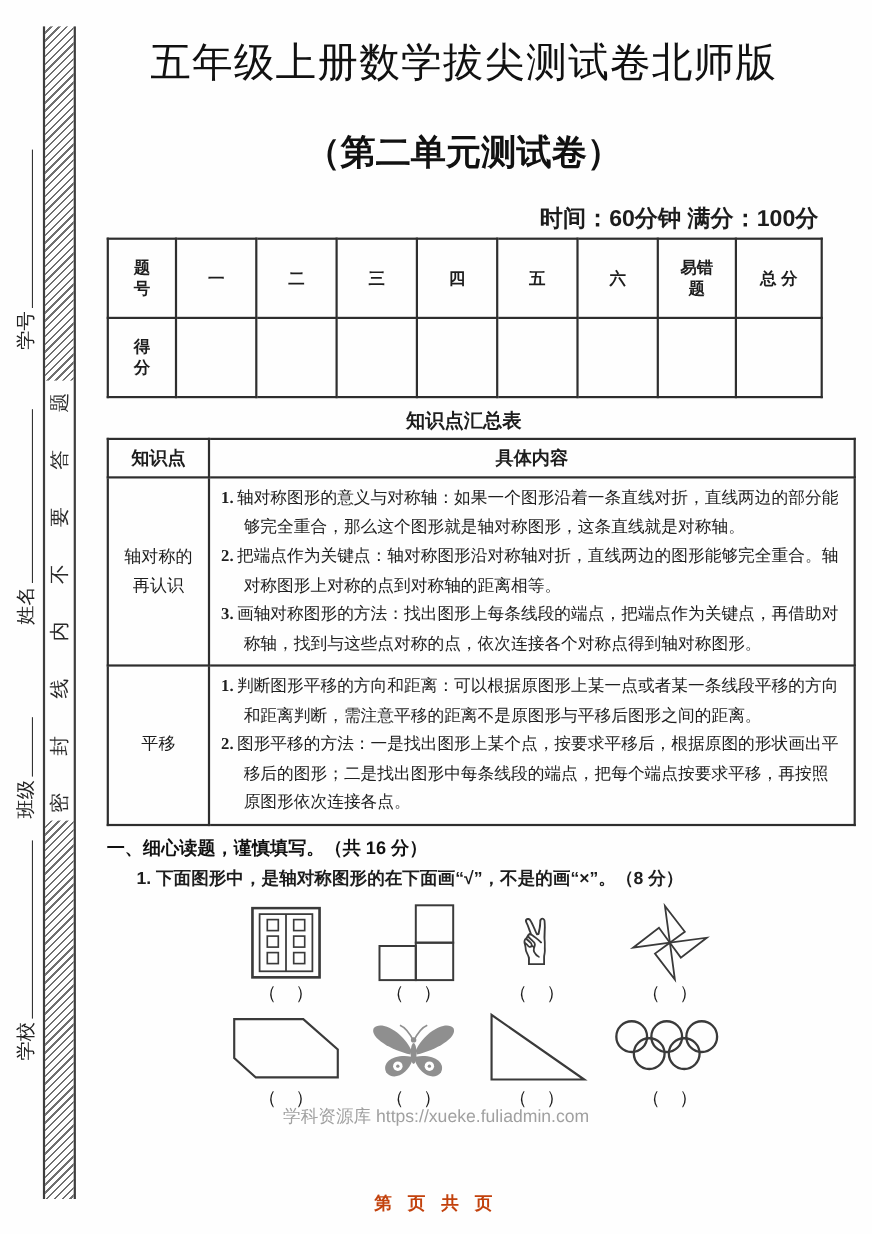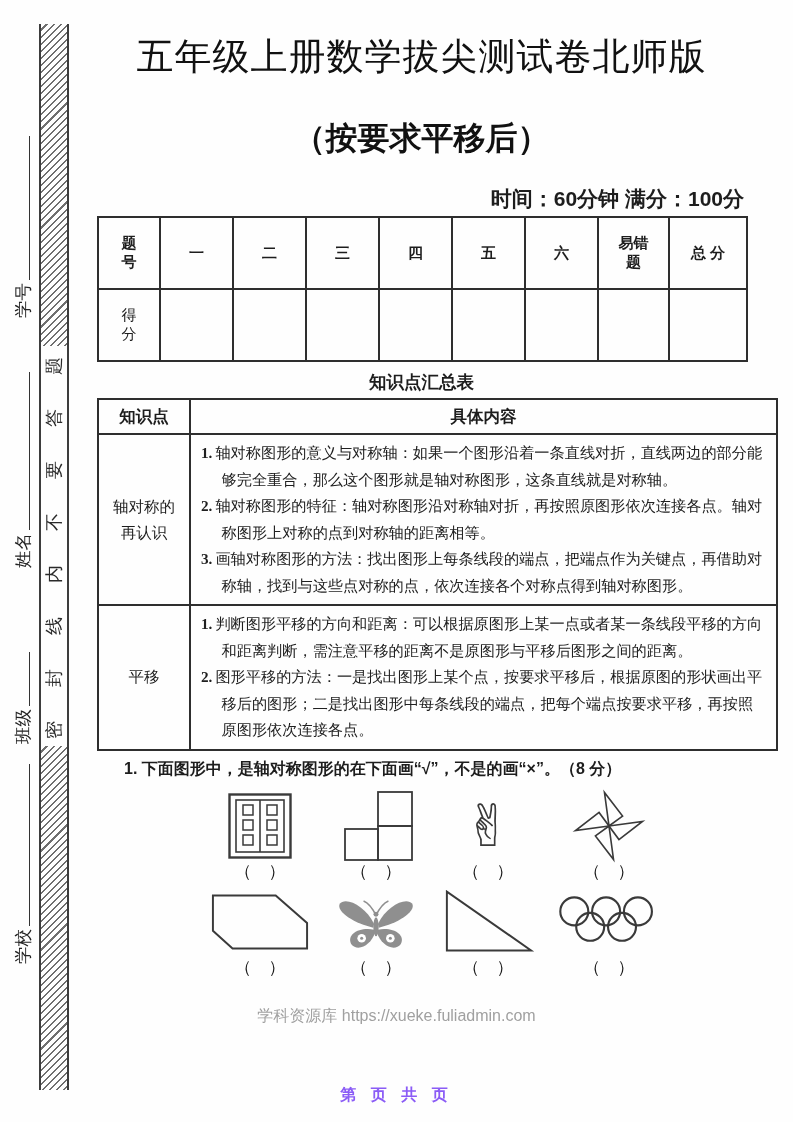--- a/index.html
+++ b/index.html
@@ -35,21 +35,21 @@
             font-weight:800;color:#111;}
   .meta{margin-top:30px;text-align:right;font-size:21px;line-height:22px;
         font-weight:600;padding-right:2px;}
 
   table{border-collapse:collapse;}
   .score-table{width:649px;margin-top:6px;table-layout:fixed;}
   .score-table th,.score-table td{border:2px solid #2e2e2e;font-size:15px;
         font-weight:600;text-align:center;padding:16px;}
   .score-table .hrow th{height:27px;}
   .score-table .srow td{height:30px;}
-  .score-table .srow .rl{font-weight:400;}
+  .score-table .srow .rl{font-weight:700;}
 
   .k-title{margin-top:9px;text-align:center;font-size:17.5px;line-height:22px;font-weight:800;}
   .k-table{width:681px;margin-top:5px;}
   .k-table th,.k-table td{border:2px solid #2e2e2e;}
   .k-table th{font-size:16.5px;height:31px;font-weight:700;}
   .k-point{width:88px;text-align:center;font-size:15.5px;line-height:26px;
            font-family:"Liberation Serif",serif;}
   .k-content{padding:5px 8px 5px 10px;font-family:"Liberation Serif",serif;
              font-size:15.2px;line-height:26.5px;color:#202020;}
   .kitem{text-indent:-1.35em;padding-left:1.35em;}
@@ -61,21 +61,21 @@
   .figs{margin:10px 0 0 112px;width:452px;display:grid;
         grid-template-columns:repeat(4,1fr);column-gap:22px;row-gap:4px;}
   .fig{display:flex;flex-direction:column;align-items:center;}
   .fig-box{height:72px;display:flex;align-items:center;justify-content:center;}
   .fig-slot{font-size:17px;line-height:20px;text-align:center;}
   .hand{font-size:58px;line-height:64px;font-family:"DejaVu Sans",sans-serif;color:#3a3a3a;}
 
   .footer-wm{position:absolute;left:0;top:1006px;width:100%;text-align:center;
              color:#a0a0a0;font-size:16px;line-height:20px;}
   .footer-pg{position:absolute;left:0;top:1085px;width:100%;text-align:center;
-             font-size:16px;line-height:20px;font-weight:700;letter-spacing:5px;color:#8b5cf6;}
+             font-size:16px;line-height:20px;font-weight:700;letter-spacing:5px;color:#c2410c;}
 </style>
 </head>
 <body>
 
 <div id="page">
 
   <div class="seal-band">
     <div class="hatch hatch-top"></div>
     <div class="hatch hatch-bottom"></div>
     <div class="seal-phrase">
@@ -103,21 +103,21 @@
     <span class="ul"></span>
   </div>
   <div class="seal-field" id="field-xuexiao">
     <span class="lab">学校</span>
     <span class="ul"></span>
   </div>
 
   <div class="main">
 
     <h1 class="title">五年级上册数学拔尖测试卷北师版</h1>
-    <div class="subtitle">（按要求平移后）</div>
+    <div class="subtitle">（第二单元测试卷）</div>
     <div class="meta">时间：60分钟  满分：100分</div>
 
     <table class="score-table">
       <colgroup>
         <col style="width:62px">
           <col style="width:73px">
           <col style="width:73px">
           <col style="width:73px">
         <col style="width:73px">
           <col style="width:73px">
@@ -161,21 +161,21 @@
       <tr>
         <td class="k-point">
           <div>轴对称的</div>
           <div>再认识</div>
         </td>
         <td class="k-content">
           <div class="kitem">
             <b>1.</b><span>轴对称图形的意义与对称轴：如果一个图形沿着一条直线对折，直线两边的部分能够完全重合，那么这个图形就是轴对称图形，这条直线就是对称轴。</span>
           </div>
           <div class="kitem">
-            <b>2.</b><span>轴对称图形的特征：轴对称图形沿对称轴对折，再按照原图形依次连接各点。轴对称图形上对称的点到对称轴的距离相等。</span>
+            <b>2.</b><span>把端点作为关键点：轴对称图形沿对称轴对折，直线两边的图形能够完全重合。轴对称图形上对称的点到对称轴的距离相等。</span>
           </div>
           <div class="kitem">
             <b>3.</b><span>画轴对称图形的方法：找出图形上每条线段的端点，把端点作为关键点，再借助对称轴，找到与这些点对称的点，依次连接各个对称点得到轴对称图形。</span>
           </div>
         </td>
       </tr>
       <tr>
         <td class="k-point">
           <div>平移</div>
         </td>
@@ -184,20 +184,21 @@
             <b>1.</b><span>判断图形平移的方向和距离：可以根据原图形上某一点或者某一条线段平移的方向和距离判断，需注意平移的距离不是原图形与平移后图形之间的距离。</span>
           </div>
           <div class="kitem">
             <b>2.</b><span>图形平移的方法：一是找出图形上某个点，按要求平移后，根据原图的形状画出平移后的图形；二是找出图形中每条线段的端点，把每个端点按要求平移，再按照原图形依次连接各点。</span>
           </div>
         </td>
       </tr>
     </tbody>
       </table>
 
+    <div class="sec-head">一、细心读题，谨慎填写。（共 16 分）</div>
     <div class="q1">1. 下面图形中，是轴对称图形的在下面画“√”，不是的画“×”。（8 分）</div>
 
     <div class="figs">
 
       <div class="fig">
         <div class="fig-box">
           <svg width="64" height="66" viewBox="0 0 64 66">
             <rect x="1.5" y="1.5" width="61" height="63" fill="none" stroke="#3a3a3a" stroke-width="2.4"></rect>
             <rect x="8" y="7" width="48" height="52" fill="none" stroke="#3a3a3a" stroke-width="1.6"></rect>
             <line x1="32" y1="7" x2="32" y2="59" stroke="#3a3a3a" stroke-width="1.6"></line>

